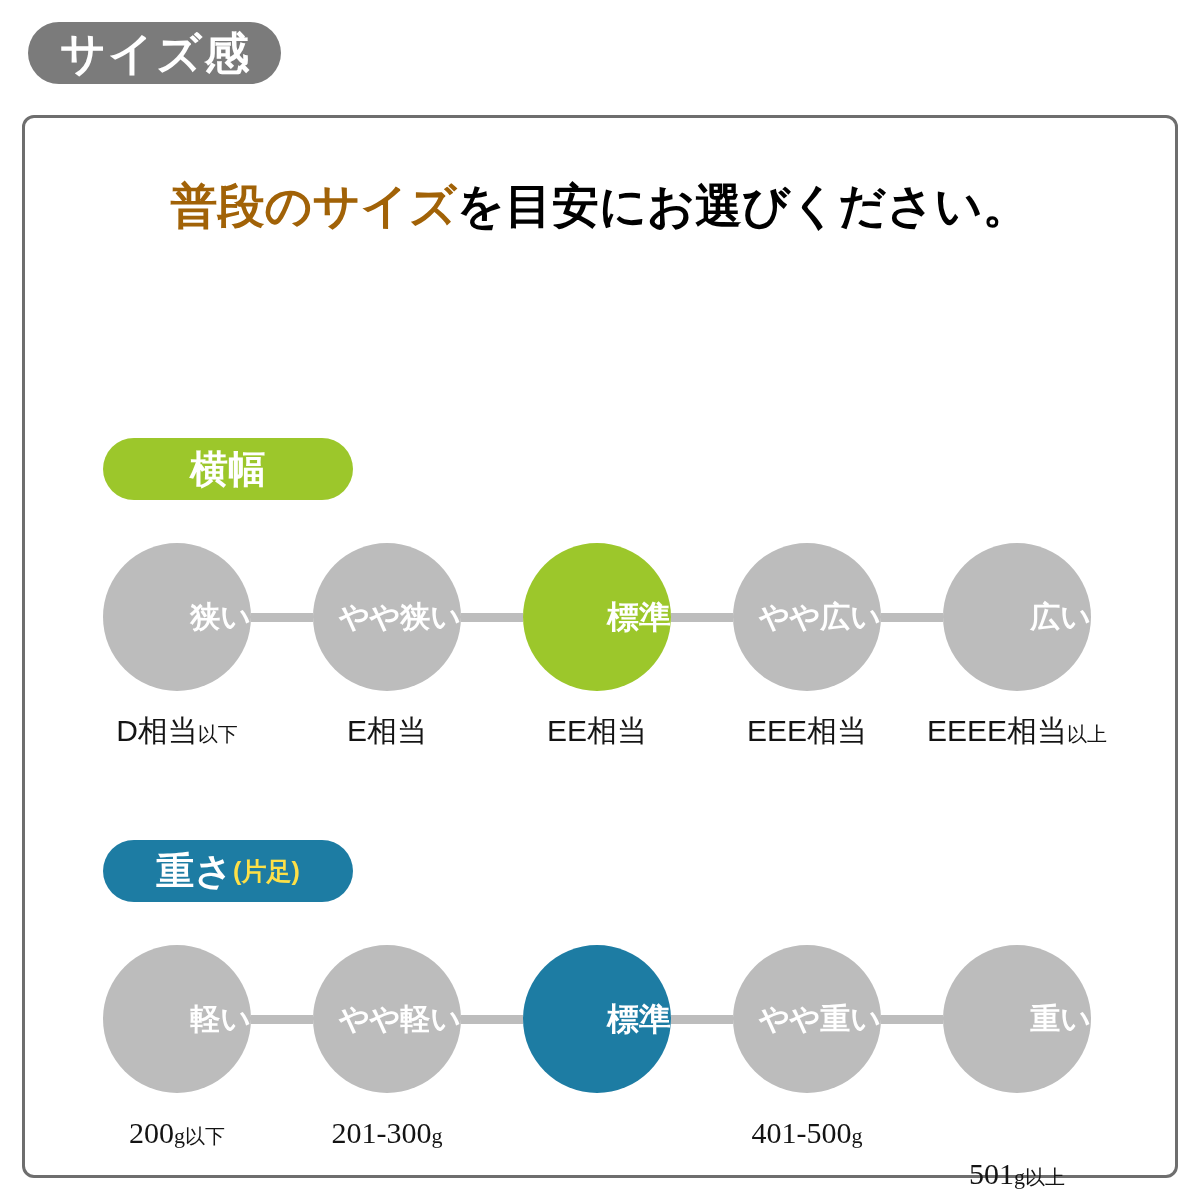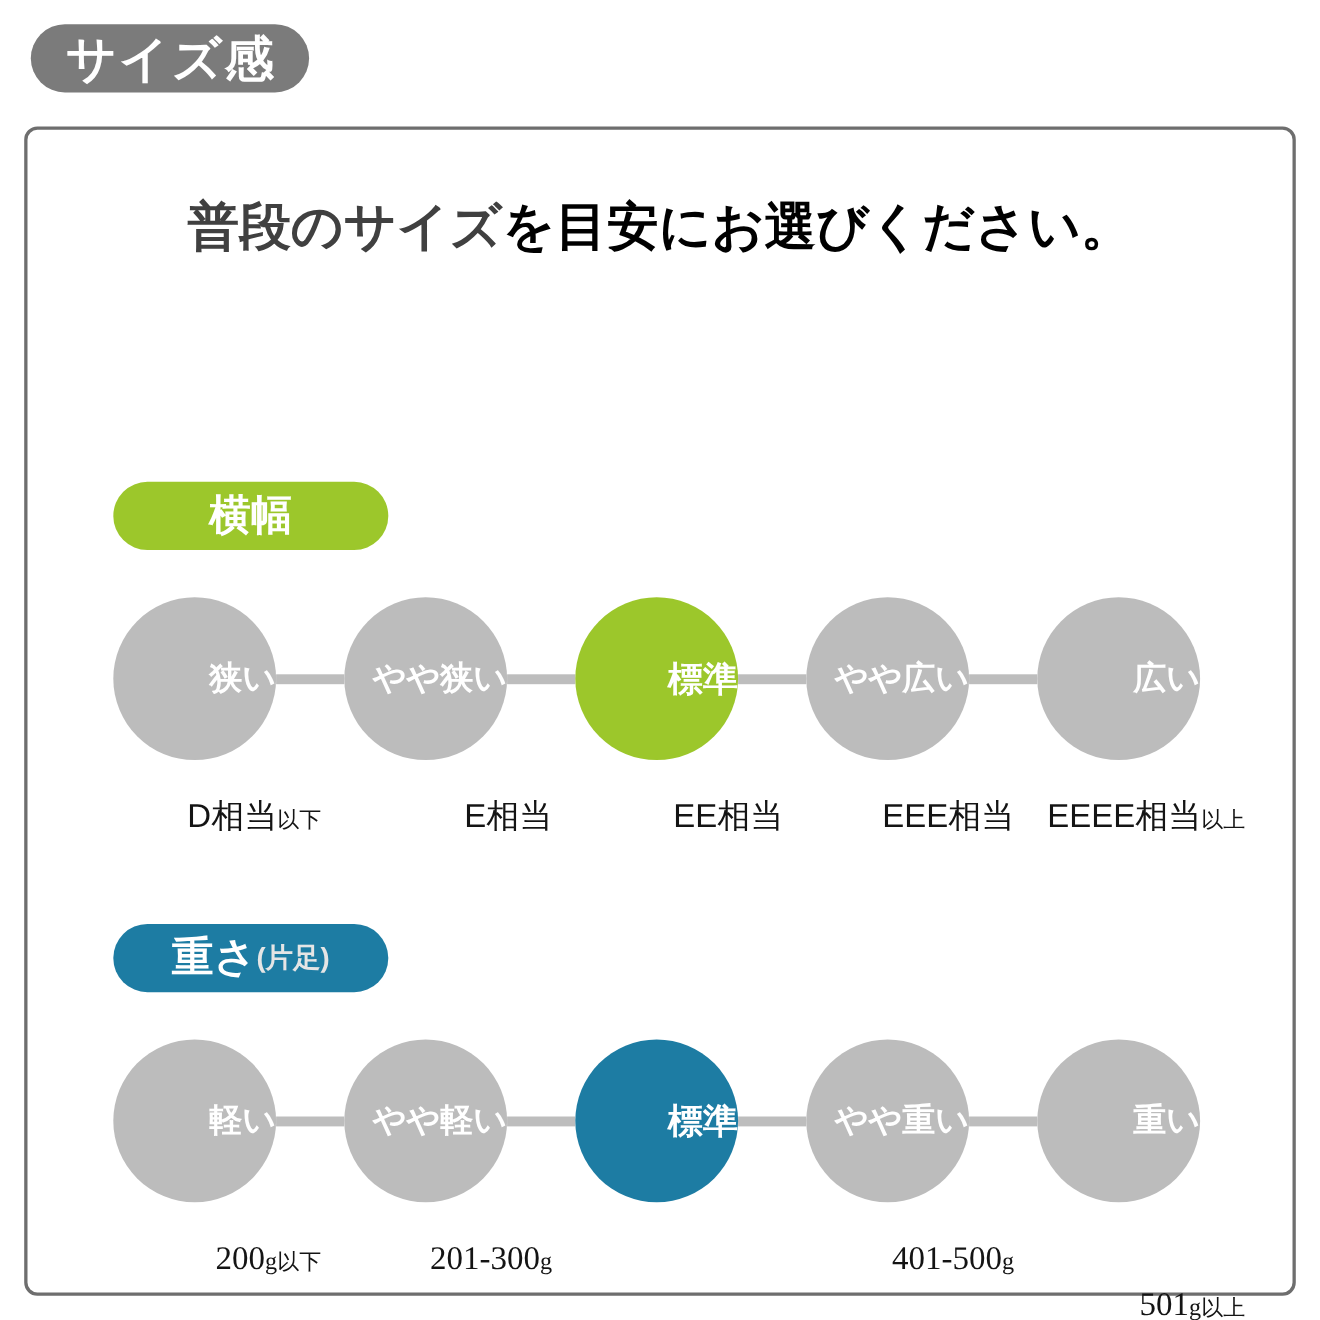--- a/index.html
+++ b/index.html
@@ -69,21 +69,21 @@
     text-align: center;
   }
   .intro-line {
     font-size: 47px;
     font-weight: bold;
     color: #000000;
     line-height: 1.42;
     letter-spacing: 0px;
     white-space: nowrap;
   }
-  .intro-accent { color: #404040; }
+  .intro-accent { color: #a16207; }
 
   
   .section { position: absolute; left: 0; width: 100%; }
   .section-width  { top: 320px; }
   .section-weight { top: 722px; }
 
   .section-pill {
     position: absolute;
     left: 78px;
     top: 0;
@@ -99,21 +99,21 @@
   .section-pill.green { background: #9cc72b; }
   .section-pill.blue  { background: #1d7ca3; }
   .section-pill-label {
     color: #ffffff;
     font-size: 38px;
     font-weight: bold;
     line-height: 1;
     white-space: nowrap;
   }
   .section-pill-sub {
-    color: #e5e5e5;
+    color: #fde047;
     font-size: 25px;
     font-weight: bold;
     line-height: 1;
     white-space: nowrap;
   }
 
   
   .scale-row {
     position: absolute;
     left: 78px;
@@ -159,23 +159,23 @@
   
   .caption-row {
     position: absolute;
     left: 78px;
     top: 278px;
     width: 1000px;
     height: 44px;
   }
   .caption {
     position: absolute;
-    top: 12px;
+    top: 0;
     width: 230px;
-    text-align: right;
+    text-align: center;
     white-space: nowrap;
   }
   .caption-main {
     font-size: 30px;
     color: #141414;
     line-height: 1;
     font-family: "Liberation Serif", "DejaVu Serif", serif;
   }
   .caption-main.sans {
     font-family: "Liberation Sans", "DejaVu Sans", sans-serif;

